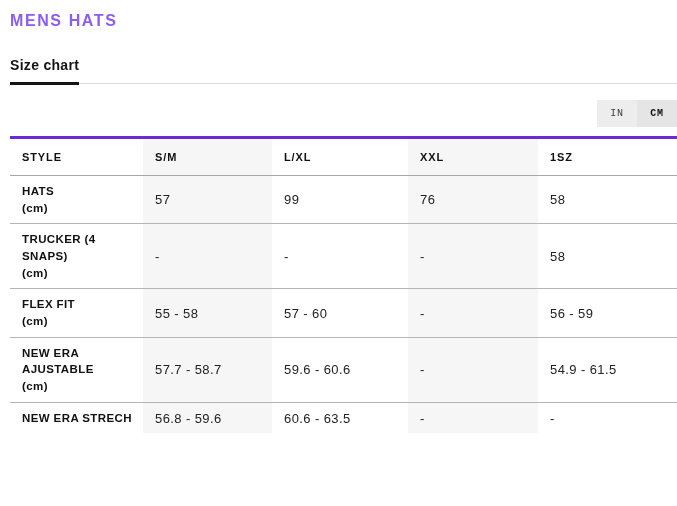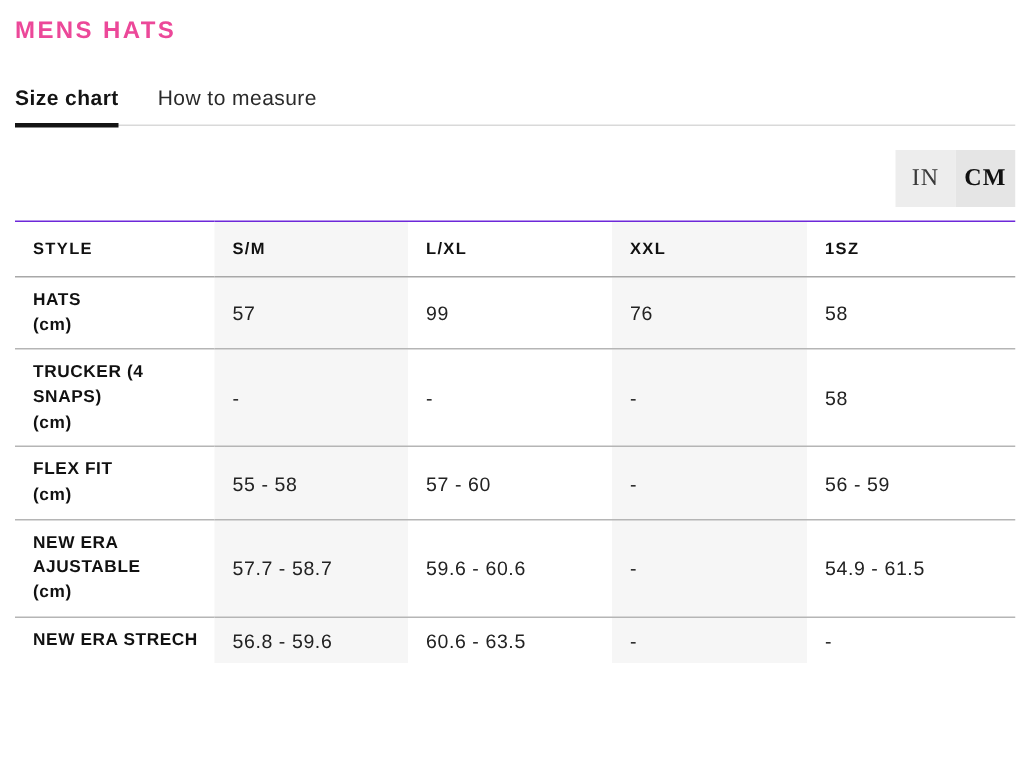--- a/index.html
+++ b/index.html
@@ -10,21 +10,21 @@
     overflow: hidden;
     font-family: "Liberation Sans", "DejaVu Sans", sans-serif;
     color: #1c1c1c;
   }
   .page { padding: 12px 0 0 10px; }
 
   .page-title {
     font-size: 16px;
     font-weight: bold;
     letter-spacing: 1.6px;
-    color: #ec4899;
+    color: #8b5cf6;
   }
 
   .tab-bar {
     display: flex;
     gap: 26px;
     margin-top: 27px;
     border-bottom: 1px solid #d9d9d9;
   }
   .tab {
     font-size: 14px;
@@ -46,43 +46,43 @@
     background: #141414;
   }
 
   .toggle-row {
     display: flex;
     justify-content: flex-end;
     margin-top: 16px;
   }
   .unit-btn {
     width: 40px;
-    height: 38px;
-    font-size: 16px;
+    height: 27px;
+    font-size: 10px;
     letter-spacing: 0.8px;
     border: none;
-    font-family: Liberation Serif, serif;
+    font-family: Liberation Mono, monospace;
     cursor: pointer;
     color: #3a3a3a;
     background: #ededed;
   }
   .unit-btn.selected {
     background: #e5e5e5;
     font-weight: bold;
     color: #111111;
   }
 
   table.size-table {
     margin-top: 9px;
     width: 667px;
     border-collapse: collapse;
     table-layout: fixed;
   }
   .size-table thead tr {
-    border-top: 1px solid #6d28d9;
+    border-top: 3px solid #6d28d9;
     border-bottom: 1px solid #a8a8a8;
   }
   .size-table tbody tr { border-bottom: 1px solid #b5b5b5; }
   .size-table tbody tr:last-child { border-bottom: none; }
 
   .size-table th {
     text-align: left;
     font-size: 11px;
     font-weight: bold;
     letter-spacing: 0.9px;
@@ -113,21 +113,20 @@
 </style>
 </head>
 <body>
 
 <div class="page">
 
   <h1 class="page-title">MENS HATS</h1>
 
   <div class="tab-bar">
     <button class="tab active">Size chart</button>
-    <button class="tab">How to measure</button>
   </div>
 
   <div class="toggle-row">
     <button class="unit-btn">IN</button>
     <button class="unit-btn selected">CM</button>
   </div>
 
   <table class="size-table">
     <colgroup>
       <col style="width:133px">

